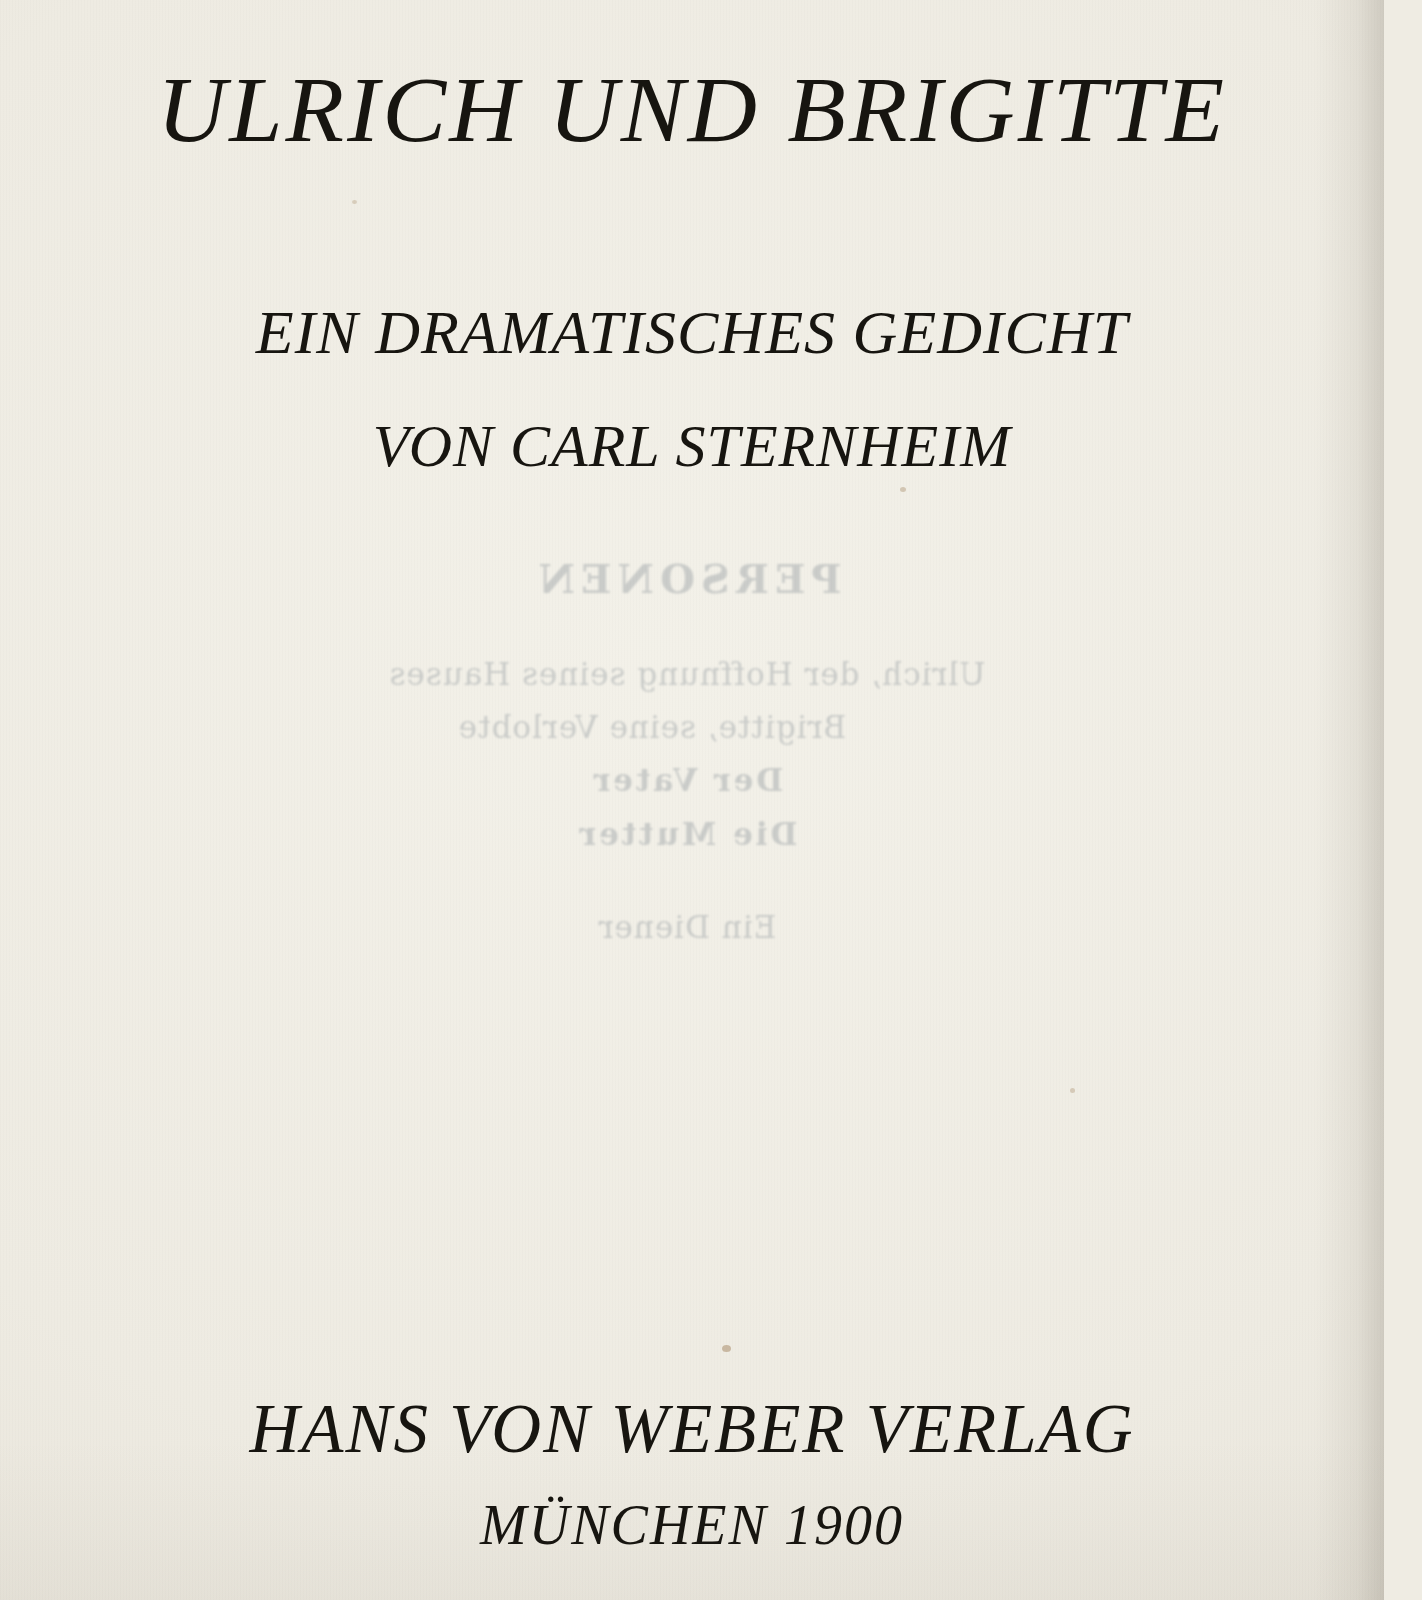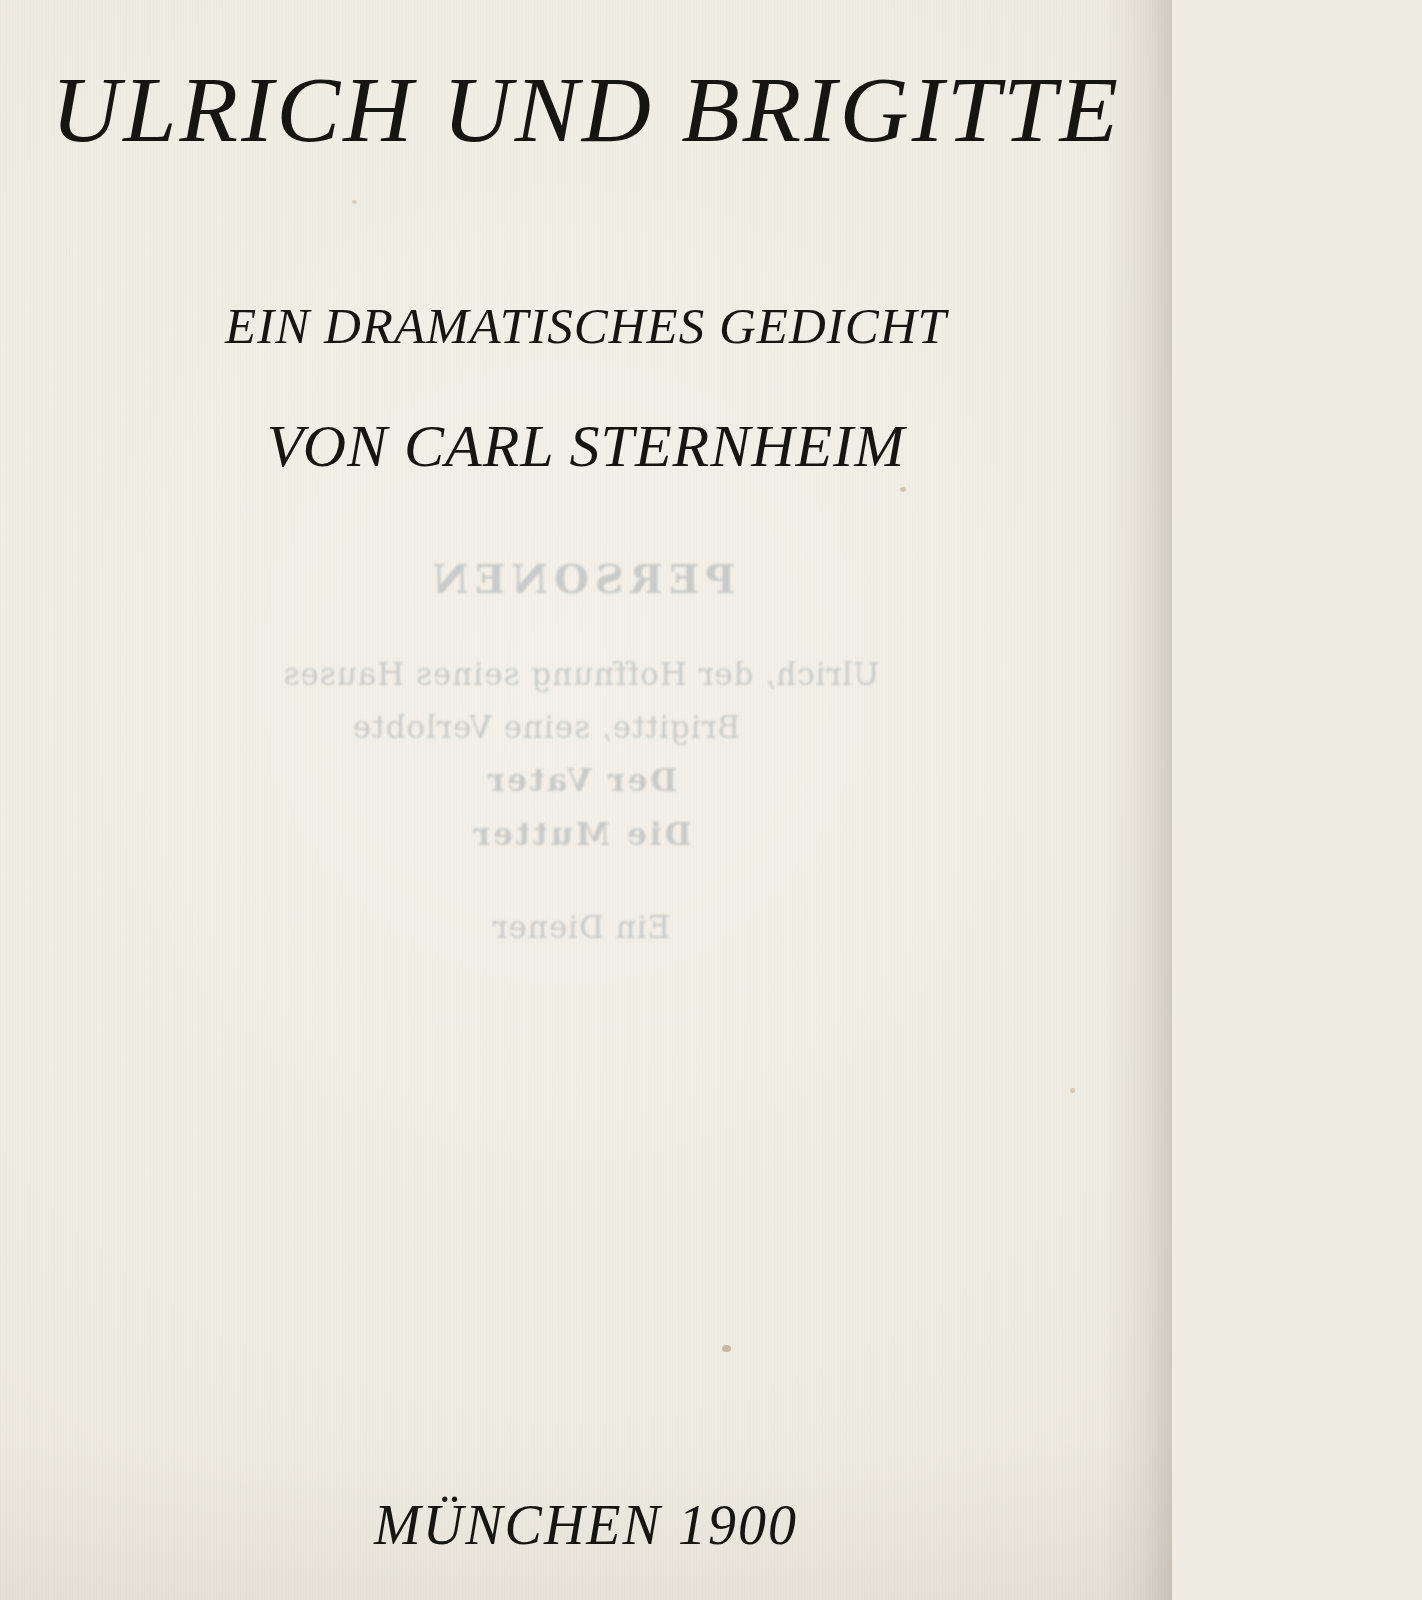--- a/index.html
+++ b/index.html
@@ -9,21 +9,21 @@
   body {
     width: 1422px;
     height: 1600px;
     overflow: hidden;
     background: #efece3;
     font-family: "Liberation Serif", serif;
   }
 
   #page {
     position: relative;
-    width: 1172px;
+    width: 1384px;
     height: 1600px;
     background:
       
       repeating-linear-gradient(90deg,
         rgba(0,0,0,0.010) 0px,
         rgba(0,0,0,0.010) 1px,
         rgba(255,255,255,0.012) 1px,
         rgba(255,255,255,0.012) 3px),
       radial-gradient(ellipse 120% 90% at 48% 42%, #f3f1e9 0%, #eeebe2 58%, #e8e4da 85%, #e2ded3 100%);
     overflow: hidden;
@@ -63,21 +63,21 @@
     letter-spacing: 3px;
     line-height: 1.0;
     font-weight: 400;
     transform: scaleX(1.02);
   }
 
   #subtitle-1 {
     position: absolute;
     left: 0; right: 0;
     top: 300px;
-    font-size: 51px;
+    font-size: 62px;
     letter-spacing: 1px;
     line-height: 1.05;
   }
 
   #subtitle-2 {
     position: absolute;
     left: 0; right: 0;
     top: 415px;
     font-size: 60px;
     letter-spacing: 1px;
@@ -155,20 +155,21 @@
   <div id="showthrough">
     <div class="st-head">PERSONEN</div>
     <div class="st-line">Ulrich, der Hoffnung seines Hauses</div>
     <div class="st-line indent">Brigitte, seine Verlobte</div>
     <div class="st-line bold">Der Vater</div>
     <div class="st-line bold">Die Mutter</div>
     <div class="st-gap"></div>
     <div class="st-line">Ein Diener</div>
   </div>
 
+  <div class="ink" id="publisher">HANS VON WEBER VERLAG</div>
 
   <div class="ink" id="imprint">MÜNCHEN 1900</div>
 
   <div class="speck" style="left:722px; top:1345px; width:9px; height:7px;"></div>
   <div class="speck" style="left:900px; top:487px; width:6px; height:5px; opacity:0.35;"></div>
   <div class="speck" style="left:1070px; top:1088px; width:5px; height:5px; opacity:0.30;"></div>
   <div class="speck" style="left:352px; top:200px; width:5px; height:4px; opacity:0.28;"></div>
 
 </div>
 

